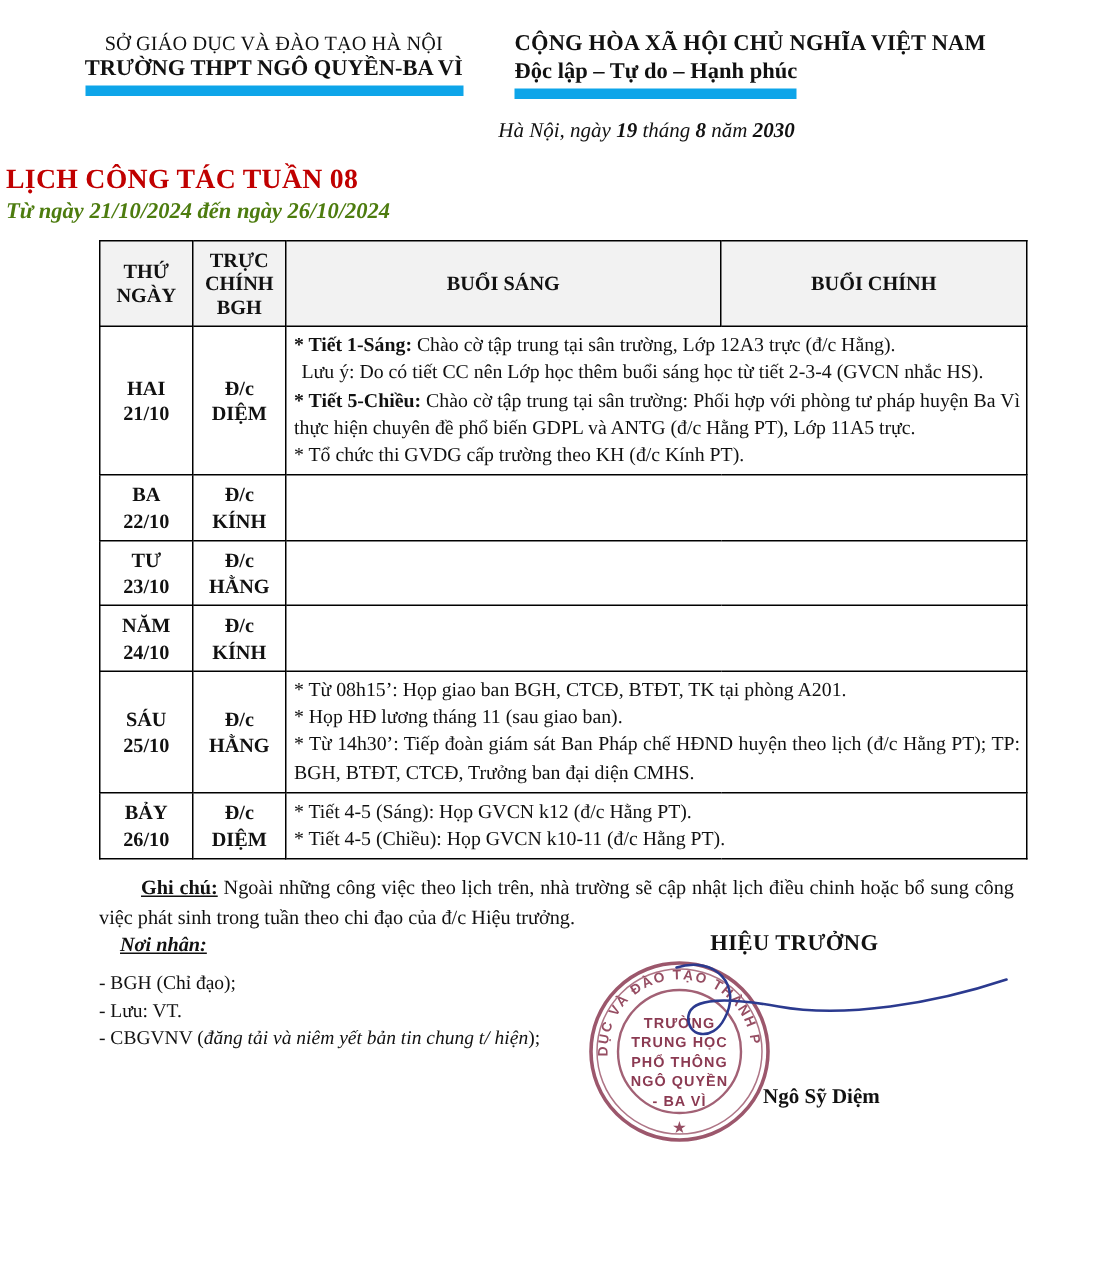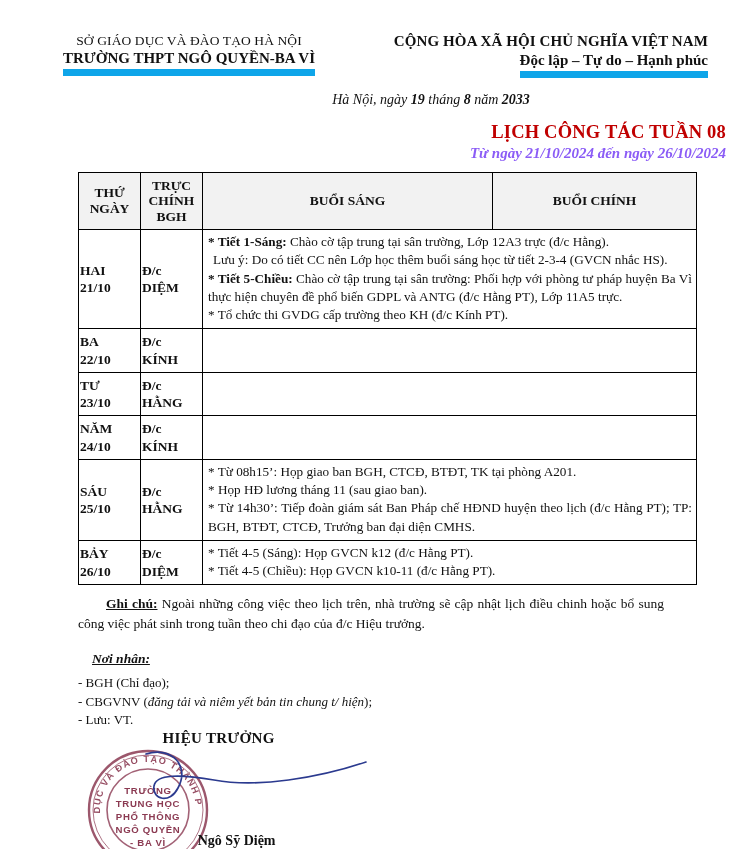--- a/index.html
+++ b/index.html
@@ -7,30 +7,30 @@
   body {
     width: 742px;
     height: 849px;
     background: #ffffff;
     font-family: "Liberation Serif", "DejaVu Serif", serif;
     color: #111111;
     position: relative;
     overflow: hidden;
   }
 
-  .page { position: relative; width: 742px; height: 640px; padding: 16px; }
+  .page { position: relative; width: 742px; height: 640px; padding: 4px; }
 
   
   .top-header {
     display: flex;
     width: 100%;
     padding: 16px 18px 0 18px;
   }
   .hdr-left  { width: 46%; text-align: center; }
-  .hdr-right { width: 54%; text-align: right; }
+  .hdr-right { width: 54%; text-align: left; }
 
   .hdr-line1 {
     font-size: 13.5px;
     letter-spacing: .1px;
     line-height: 1.28;
     white-space: nowrap;
   }
   .hdr-line2 {
     font-weight: bold;
     font-size: 15px;
@@ -52,30 +52,30 @@
   .date-line {
     text-align: center;
     font-style: italic;
     font-size: 14px;
     margin-top: 14px;
     padding-left: 120px;
   }
   .date-line b { font-weight: bold; font-style: italic; }
 
   
-  .title-block { text-align: right; margin-top: 14px; }
+  .title-block { text-align: left; margin-top: 14px; }
   .doc-title {
     color: #c00000;
     font-weight: bold;
     font-size: 18.5px;
     letter-spacing: .2px;
     line-height: 1.15;
   }
   .doc-subtitle {
-    color: #8b5cf6;
+    color: #4d7c0f;
     font-weight: bold;
     font-style: italic;
     font-size: 15px;
     line-height: 1.3;
     margin-top: 1px;
   }
 
   
   .sched-wrap { padding: 0 62px; margin-top: 8px; }
   table.sched {
@@ -94,21 +94,21 @@
     font-size: 13.5px;
     line-height: 1.15;
     padding: 5px 2px;
   }
   col.c-day  { width: 62px; }
   col.c-bgh  { width: 62px; }
   col.c-am   { width: 290px; }
   col.c-pm   { width: 204px; }
 
   td.day, td.bgh {
-    text-align: left;
+    text-align: center;
     font-weight: bold;
     font-size: 13.5px;
     line-height: 1.28;
     padding: 4px 1px;
   }
   td.content {
     text-align: justify;
     font-size: 13.2px;
     line-height: 1.38;
     padding: 3px 4px 4px 5px;
@@ -126,22 +126,20 @@
     line-height: 1.45;
     text-align: justify;
     text-indent: 28px;
   }
   .note b { font-weight: bold; text-decoration: underline; }
 
   
   .footer {
     display: flex;
     padding: 0 62px;
-    margin-top: 16px;
-    flex-direction: column;
   }
   .recipients { width: 52%; }
   .recip-title {
     font-weight: bold;
     font-style: italic;
     font-size: 13.5px;
     text-decoration: underline;
     display: inline-block;
     margin-left: 14px;
   }
@@ -206,21 +204,21 @@
     </div>
     <div class="hdr-right">
       <div class="hdr-line1 bold-caps">CỘNG HÒA XÃ HỘI CHỦ NGHĨA VIỆT NAM</div>
       <div class="hdr-line2">
         <span class="underline-short ul-right">Độc lập – Tự do – Hạnh phúc</span>
       </div>
     </div>
   </div>
 
   <div class="date-line">
-    <span>Hà Nội, ngày </span><b>19</b><span> tháng </span><b>8</b><span> năm </span><b>2033</b>
+    <span>Hà Nội, ngày </span><b>19</b><span> tháng </span><b>8</b><span> năm </span><b>2030</b>
   </div>
 
   <div class="title-block">
     <div class="doc-title">LỊCH CÔNG TÁC TUẦN 08</div>
     <div class="doc-subtitle">Từ ngày 21/10/2024 đến ngày 26/10/2024</div>
   </div>
 
   <div class="sched-wrap">
     <table class="sched">
       <colgroup>
@@ -329,22 +327,22 @@
 
   <div class="note">
     <b>Ghi chú:</b><span> Ngoài những công việc theo lịch trên, nhà trường sẽ cập nhật lịch điều chinh hoặc bổ sung công việc phát sinh trong tuần theo chi đạo của đ/c Hiệu trưởng.</span>
   </div>
 
   <div class="footer">
     <div class="recipients">
       <div class="recip-title">Nơi nhân:</div>
       <div class="recip-list" id="recip-list">
           <div><span>- BGH (Chỉ đạo);</span></div>
+          <div><span>- Lưu: VT.</span></div>
           <div><span>- CBGVNV (</span><i>đăng tải và niêm yết bản tin chung t/ hiện</i><span>);</span></div>
-          <div><span>- Lưu: VT.</span></div>
         </div>
     </div>
 
     <div class="signature">
       <div class="sig-title">HIỆU TRƯỞNG</div>
 
       <div class="seal">
         <svg viewBox="0 0 128 128" width="128" height="128" aria-hidden="true">
           <defs>
             <path id="arcTop" d="M 16,64 A 48,48 0 0 1 112,64" fill="none"></path>

